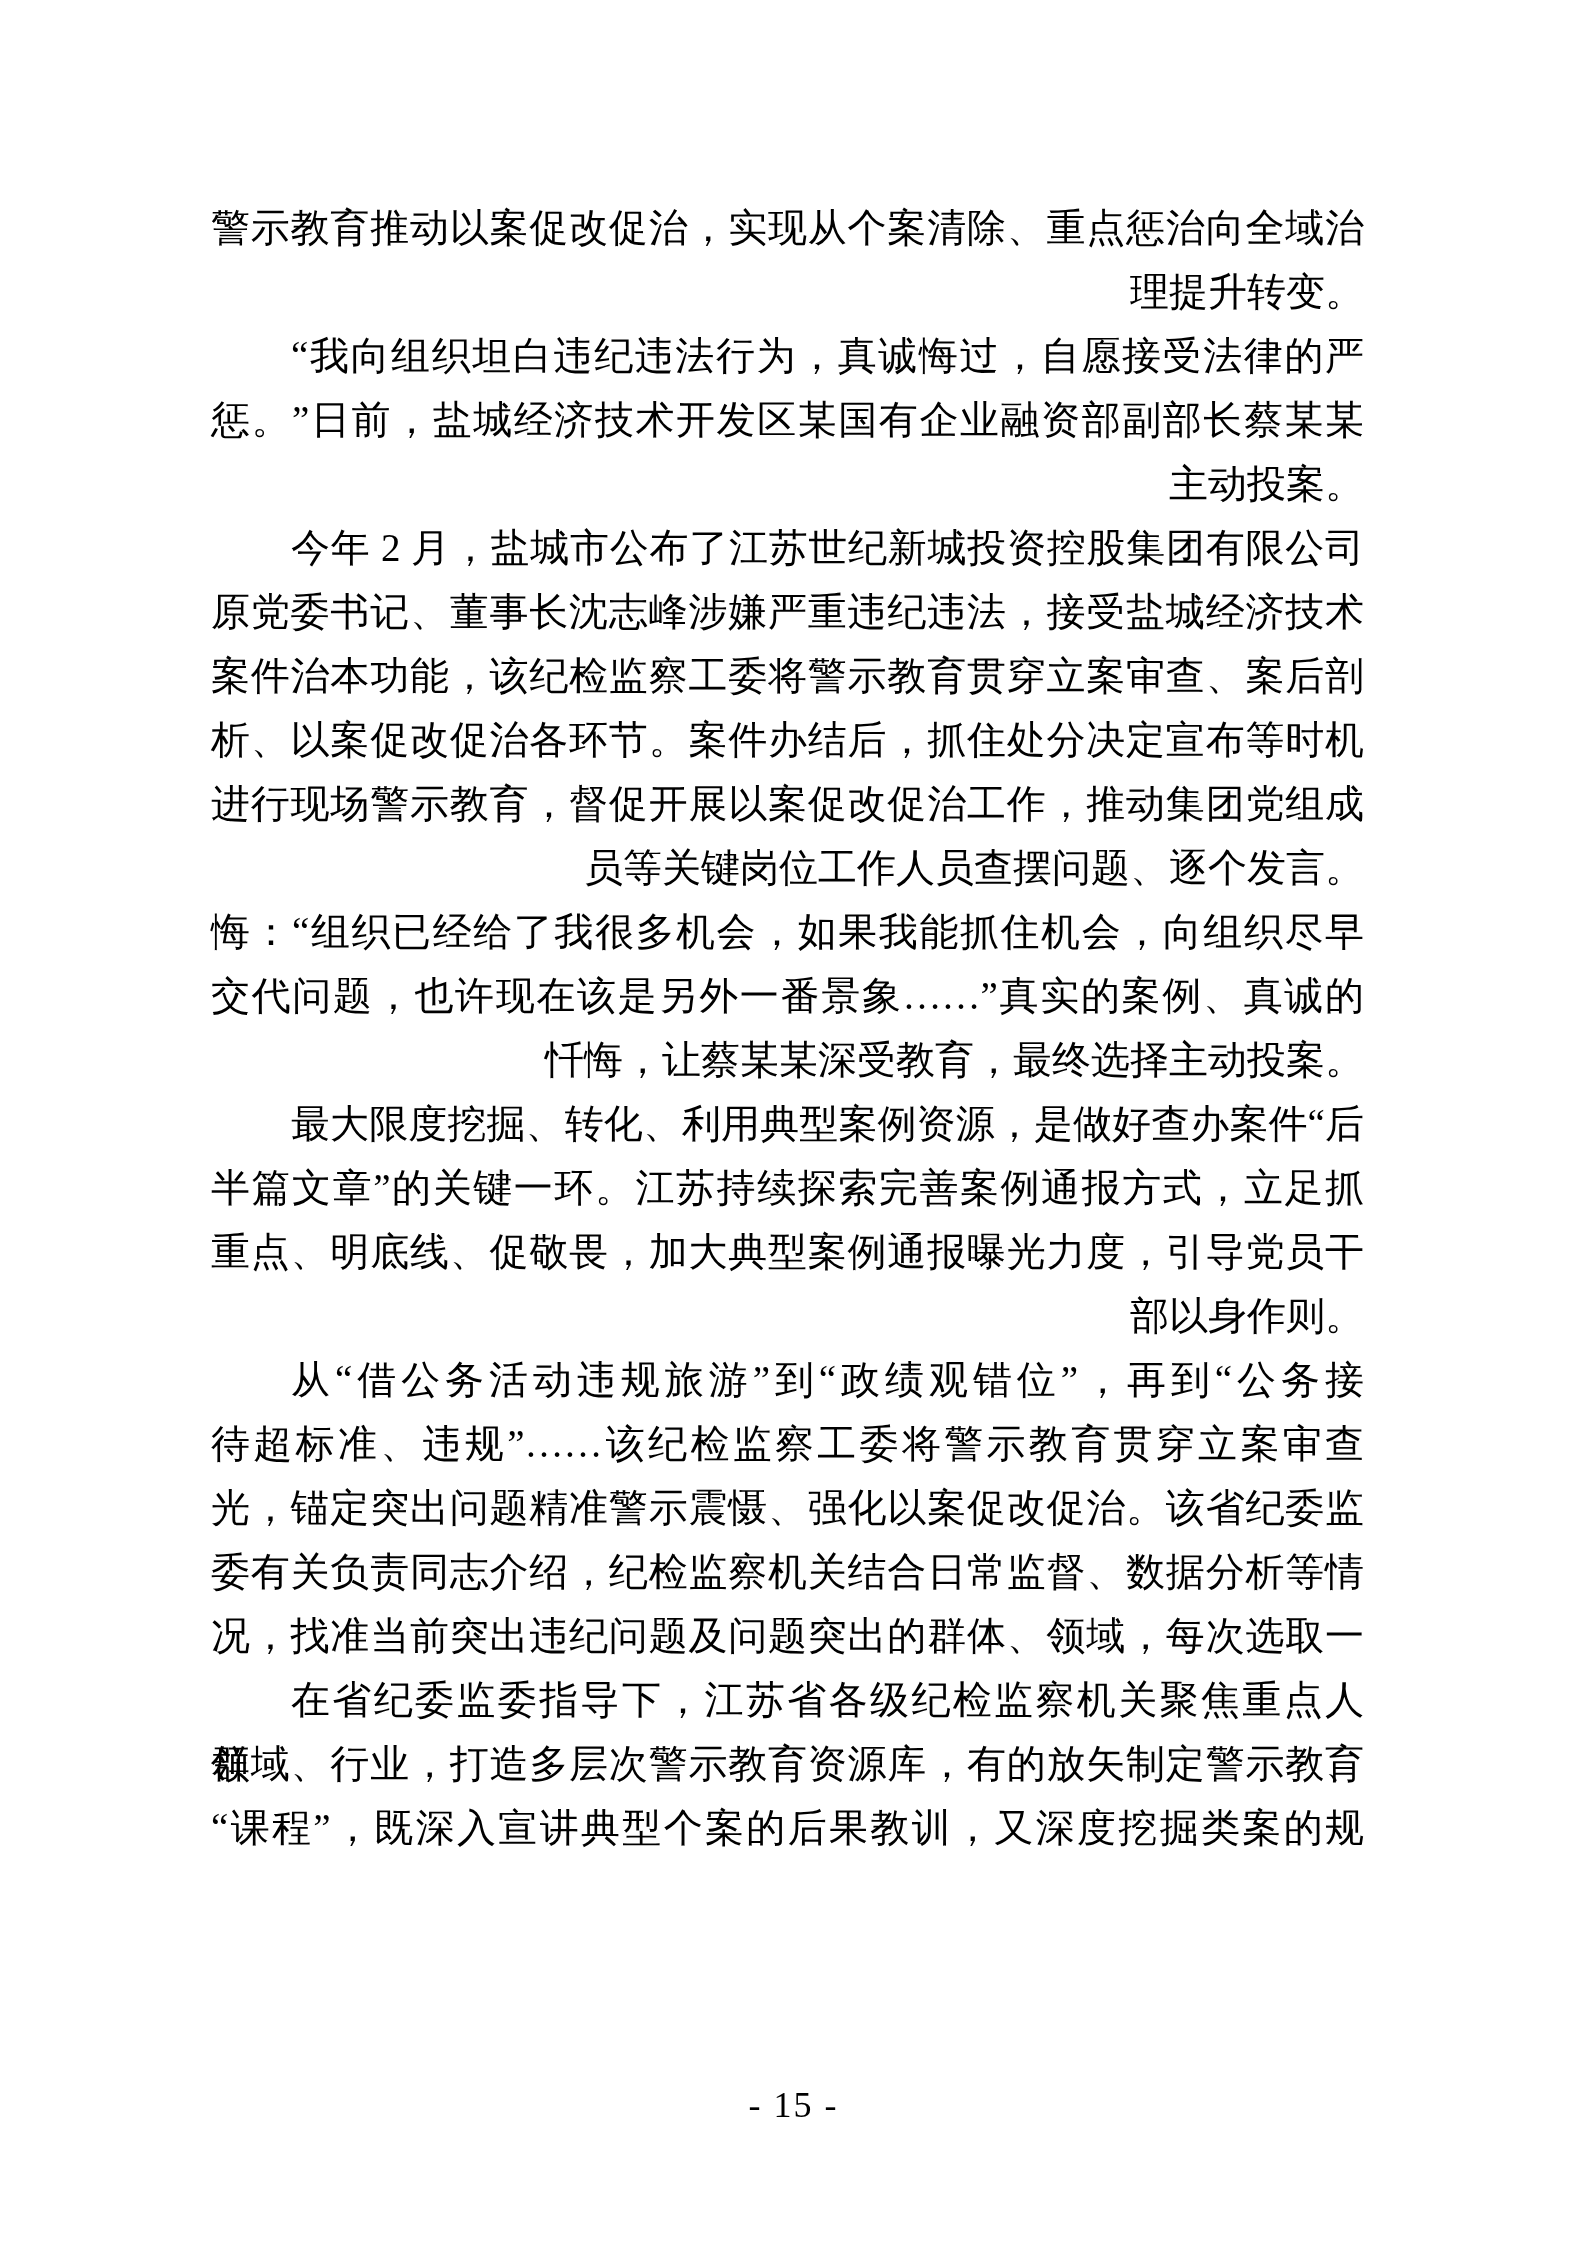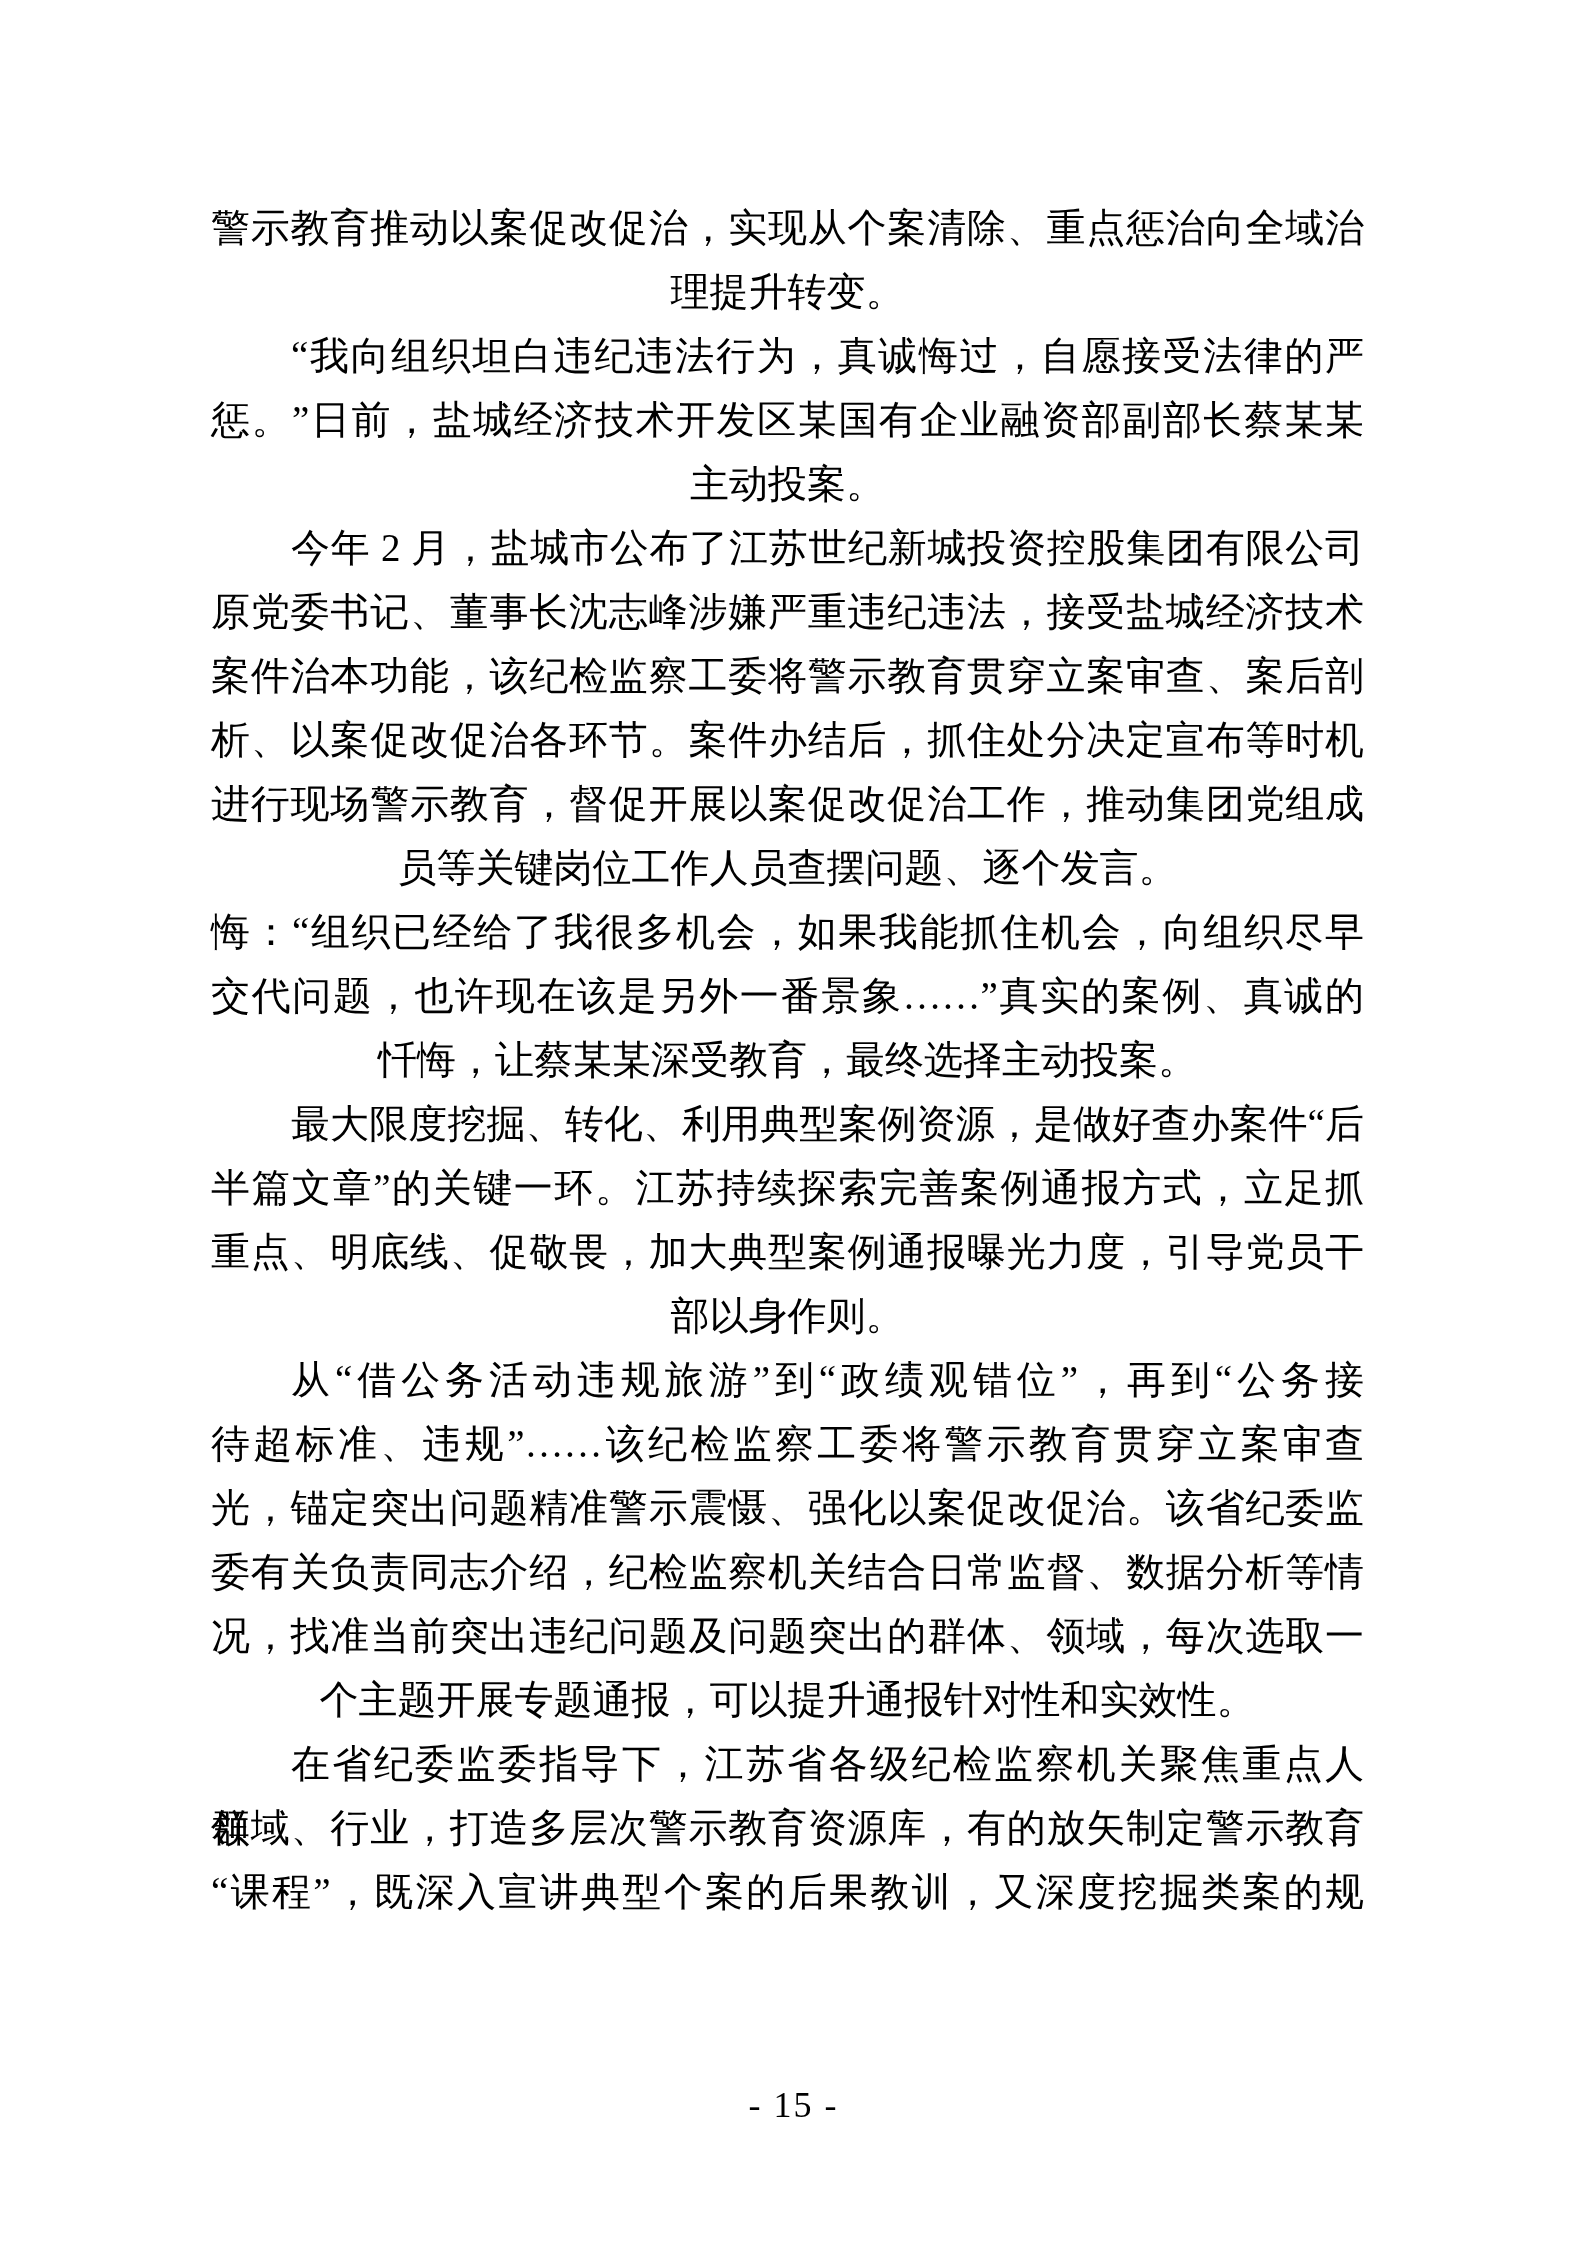--- a/index.html
+++ b/index.html
@@ -23,21 +23,21 @@
     width: 1153px;
     font-size: 39px;
     line-height: 64px;
     font-weight: 400;
     -webkit-font-smoothing: antialiased;
   }
   .paragraph { margin: 0; padding: 0; }
   .line {
     height: 64px;
     white-space: normal;
-    text-align: center;
+    text-align: right;
   }
   .line.fill {
     text-align: justify;
     text-align-last: justify;
   }
   .line.indent {
     text-indent: 80px;
   }
   .footer {
     position: absolute;
@@ -83,21 +83,20 @@
         <div class="line fill">半篇文章”的关键一环。江苏持续探索完善案例通报方式，立足抓</div>
         <div class="line fill">重点、明底线、促敬畏，加大典型案例通报曝光力度，引导党员干</div>
         <div class="line">部以身作则。</div>
       </div>
       <div class="paragraph">
         <div class="line fill indent">从“借公务活动违规旅游”到“政绩观错位”，再到“公务接</div>
         <div class="line fill">待超标准、违规”……该纪检监察工委将警示教育贯穿立案审查</div>
         <div class="line fill">光，锚定突出问题精准警示震慑、强化以案促改促治。该省纪委监</div>
         <div class="line fill">委有关负责同志介绍，纪检监察机关结合日常监督、数据分析等情</div>
         <div class="line fill">况，找准当前突出违纪问题及问题突出的群体、领域，每次选取一</div>
-        <div class="line">个主题开展专题通报，可以提升通报针对性和实效性。</div>
       </div>
       <div class="paragraph">
         <div class="line fill indent">在省纪委监委指导下，江苏省各级纪检监察机关聚焦重点人群、</div>
         <div class="line fill">领域、行业，打造多层次警示教育资源库，有的放矢制定警示教育</div>
         <div class="line fill">“课程”，既深入宣讲典型个案的后果教训，又深度挖掘类案的规</div>
       </div>
     </div>
   <div class="footer">- 15 -</div>
 </div>
 

